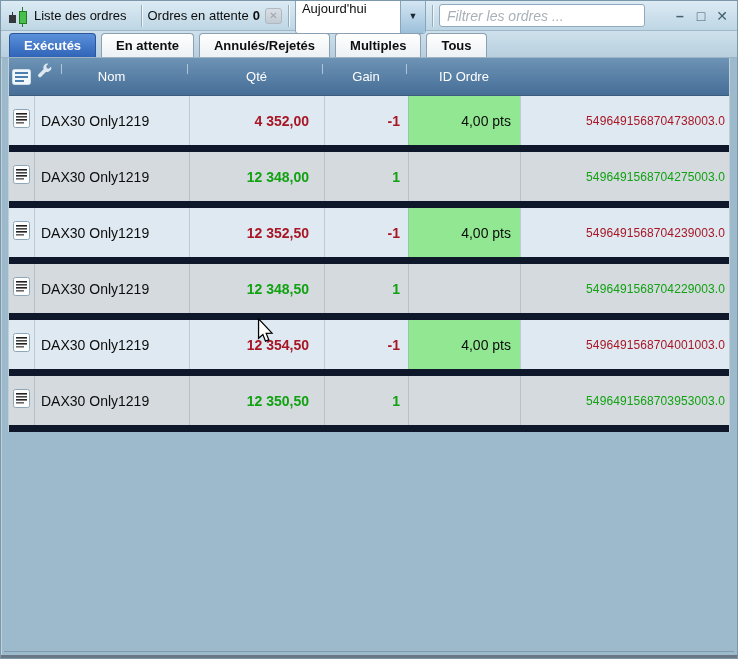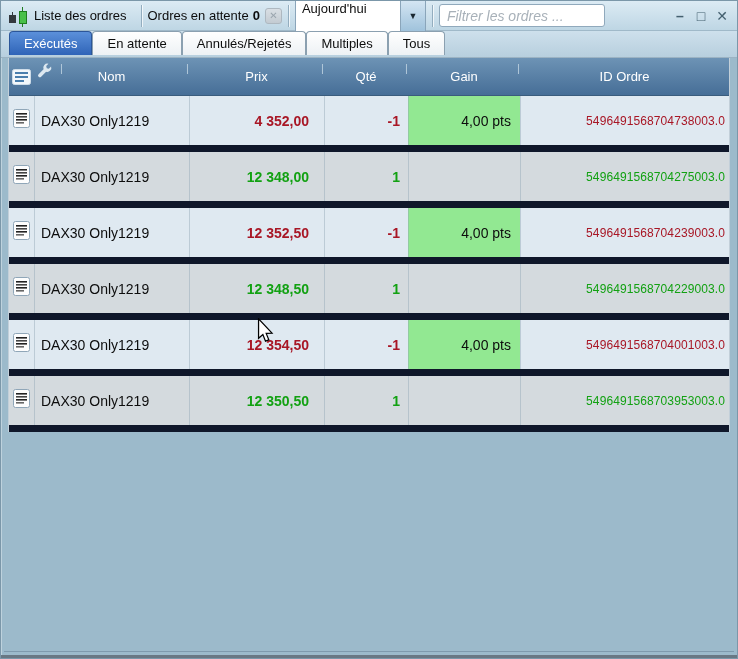--- a/index.html
+++ b/index.html
@@ -25,28 +25,28 @@
   .pending{font-size:13px;color:#0d0d0d;white-space:nowrap;}
   .pending .cnt{font-weight:bold;margin-left:4px;}
   .clear-btn{width:17px;height:16px;margin-left:5px;background:linear-gradient(#d9dfe4,#c3cbd2);
     border:1px solid #aeb8c0;border-radius:3px;color:#9aa5ae;font-size:10px;line-height:14px;
     text-align:center;font-weight:bold;flex:0 0 auto;}
   .dropdown{display:flex;width:131px;height:37px;border:1px solid #8aa5ba;border-radius:3px;
     background:#fff;overflow:hidden;flex:0 0 auto;}
   .dropdown .val{flex:1;font-size:13px;color:#0d0d0d;padding:3px 0 0 6px;white-space:nowrap;overflow:hidden;}
   .dropdown .arrow{width:25px;background:linear-gradient(#d9e9f5,#9cc0da);border-left:1px solid #8aa5ba;
     color:#19262f;font-size:9px;display:flex;align-items:center;justify-content:center;}
-  .filter-input{width:166px;height:23px;border:1px solid #90a9bc;border-radius:3px;
+  .filter-input{width:206px;height:23px;border:1px solid #90a9bc;border-radius:3px;
     font-size:14px;padding:0 7px;color:#333;background:#fff;outline:none;flex:0 0 auto;}
   .filter-input::placeholder{color:#a8b1b9;font-style:italic;}
   .win-controls{display:flex;gap:3px;margin-left:auto;align-items:center;color:#44606f;}
   .win-btn{font-size:14px;font-weight:bold;width:18px;text-align:center;line-height:20px;}
   
   .tabbar{height:27px;background:linear-gradient(#cee0ec,#b7cfde);display:flex;
-    align-items:flex-start;padding-left:8px;border-bottom:1px solid #9cb3c3;}
+    align-items:flex-end;padding-left:8px;gap:5px;border-bottom:1px solid #9cb3c3;font-weight:bold;}
   .tab{height:24px;padding:0 14px;background:linear-gradient(#ffffff,#edf1f4);
     border:1px solid #8ba0b0;border-bottom:none;border-radius:4px 4px 0 0;
     font-size:13px;color:#0d0d0d;display:flex;align-items:center;white-space:nowrap;}
   .tab.active{background:linear-gradient(#5b90da,var(--tab-active,#2f64b8));color:#fff;border-color:#2c5699;}
   
   .table{position:absolute;left:7px;right:7px;top:57px;border-left:1px solid #c2cfd9;border-right:1px solid #c2cfd9;}
   .grid{display:grid;grid-template-columns:25px 155px 135px 84px 112px auto;}
   .header{height:38px;background:linear-gradient(#6d93b5,#466e97);border-bottom:1px solid #3a5c7d;
     color:#fff;font-size:13px;}
   .hcell{position:relative;display:flex;align-items:center;justify-content:center;height:100%;}
@@ -130,23 +130,20 @@
       </div>
       <div class="hcell hcell-nom">
         <span class="wrench">
           <svg width="15" height="16" viewBox="0 0 16 16">
             <path d="M15 4.2 12.6 6.6 10.4 6 9.8 3.8 12.2 1.4 A4.3 4.3 0 0 0 7 7.1 L1.7 12.4 A1.9 1.9 0 0 0 4.4 15.1 L9.7 9.8 A4.3 4.3 0 0 0 15 4.2 Z" fill="#dde8f0"></path>
           </svg>
         </span>
         <span>Nom</span>
       </div>
       <div class="hcell hsep">
-          <span>Prix</span>
-        </div>
-      <div class="hcell hsep">
           <span>Qté</span>
         </div>
       <div class="hcell hsep">
           <span>Gain</span>
         </div>
       <div class="hcell hsep">
           <span>ID Ordre</span>
         </div>
     </div>
     <div>

